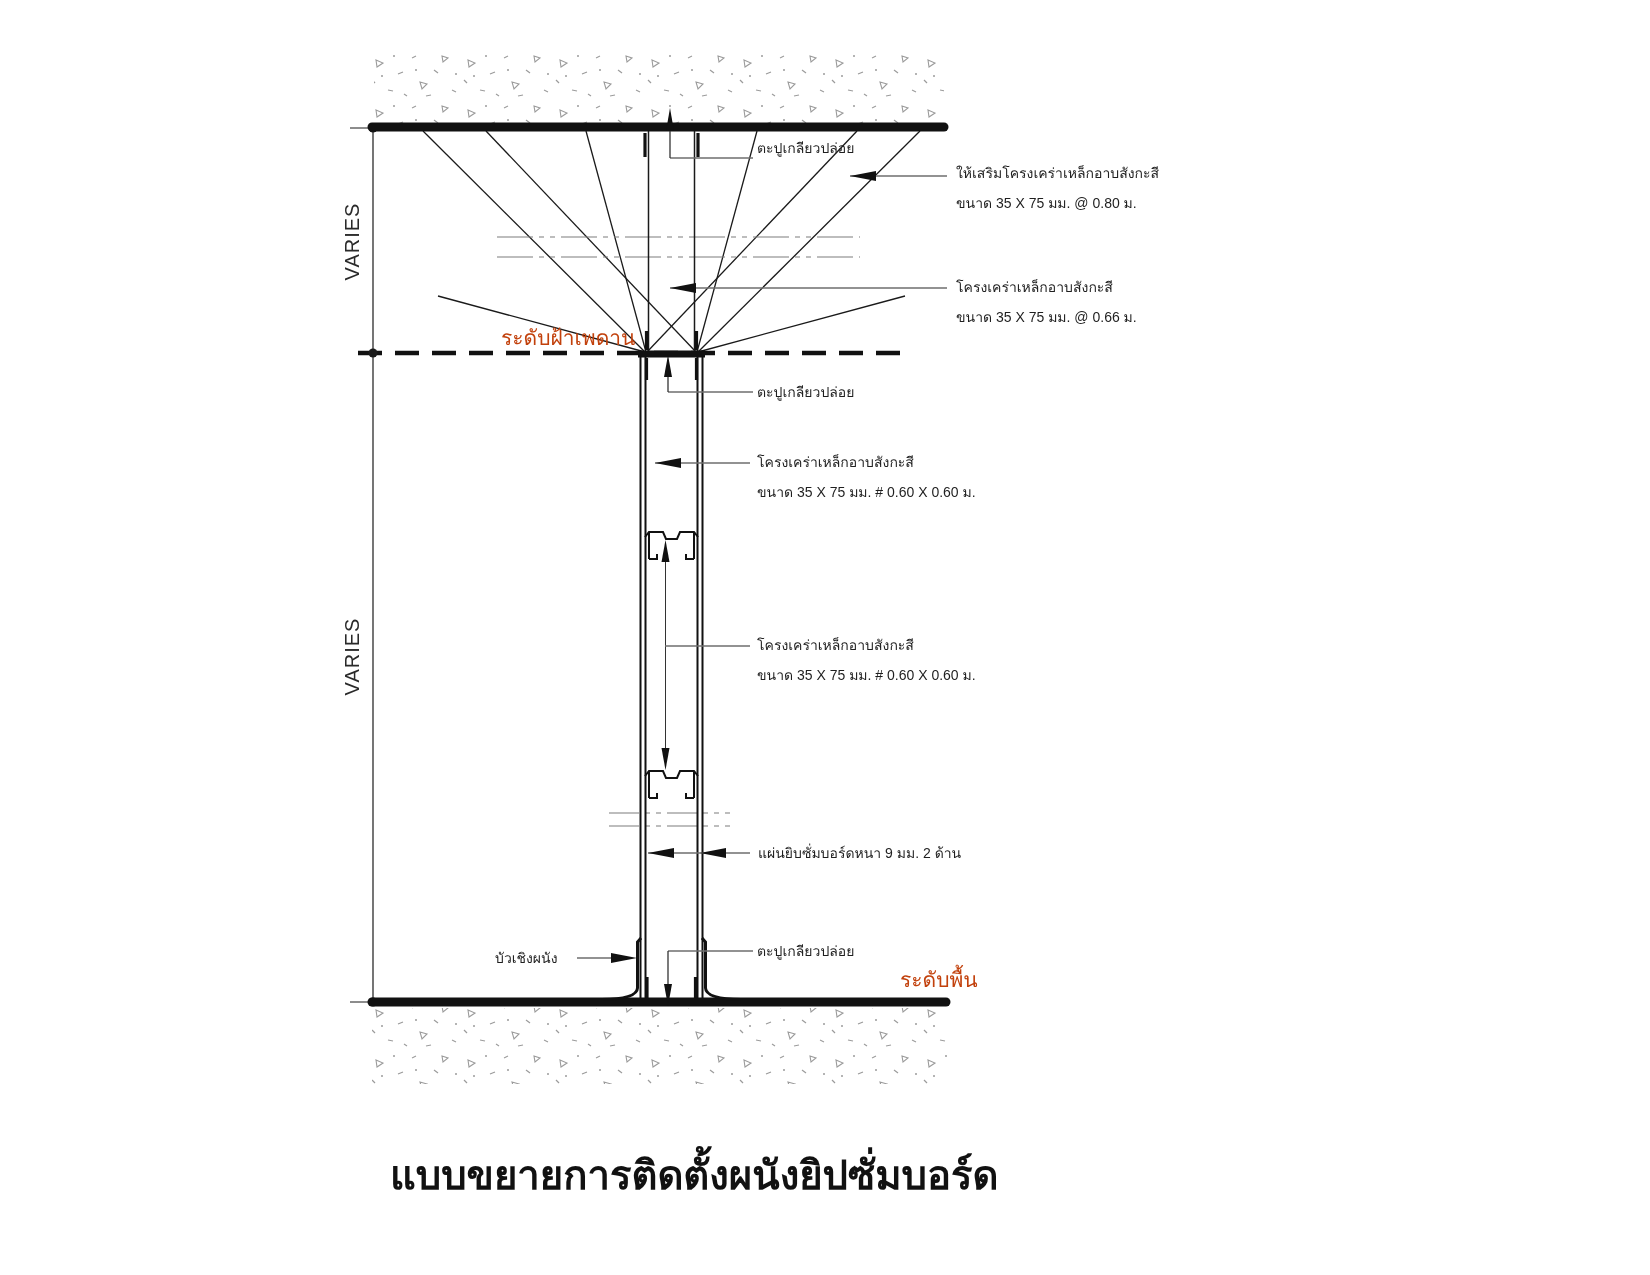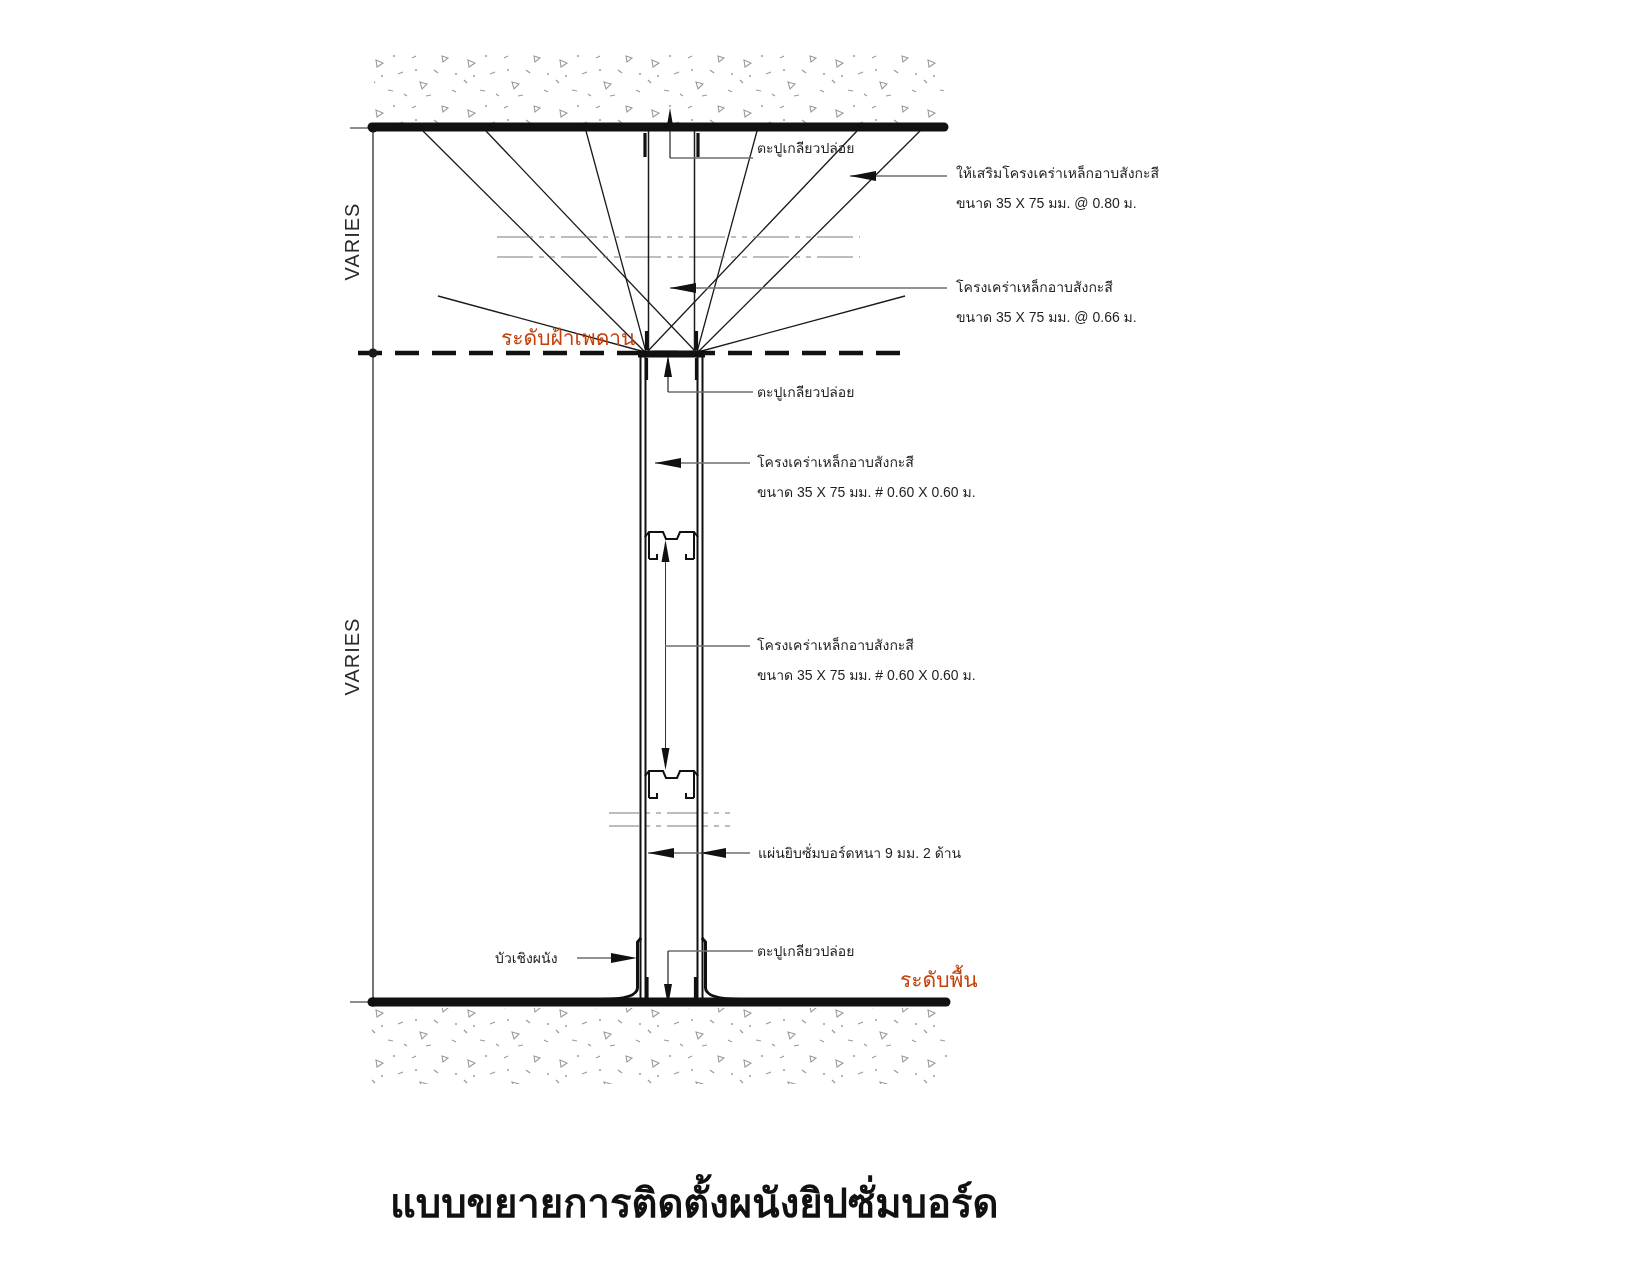--- a/index.html
+++ b/index.html
@@ -201,15 +201,15 @@
     <div>โครงเคร่าเหล็กอาบสังกะสี</div>
     <div>ขนาด 35 X 75 มม. # 0.60 X 0.60 ม.</div>
   </div>
 
   <div class="ann" style="left:758px;top:838px;">แผ่นยิบซั่มบอร์ดหนา 9 มม. 2 ด้าน</div>
 
   <div class="ann" style="left:477px;top:943px;margin-left:18px;">บัวเชิงผนัง</div>
 
   <div class="ann" style="left:757px;top:936px;">ตะปูเกลียวปล่อย</div>
 
-  <div class="title" style="left:390px;top:1171px;">แบบขยายการติดตั้งผนังยิปซั่มบอร์ด</div>
+  <div class="title" style="left:390px;top:1143px;">แบบขยายการติดตั้งผนังยิปซั่มบอร์ด</div>
 
 </div>
 
 </body></html>

